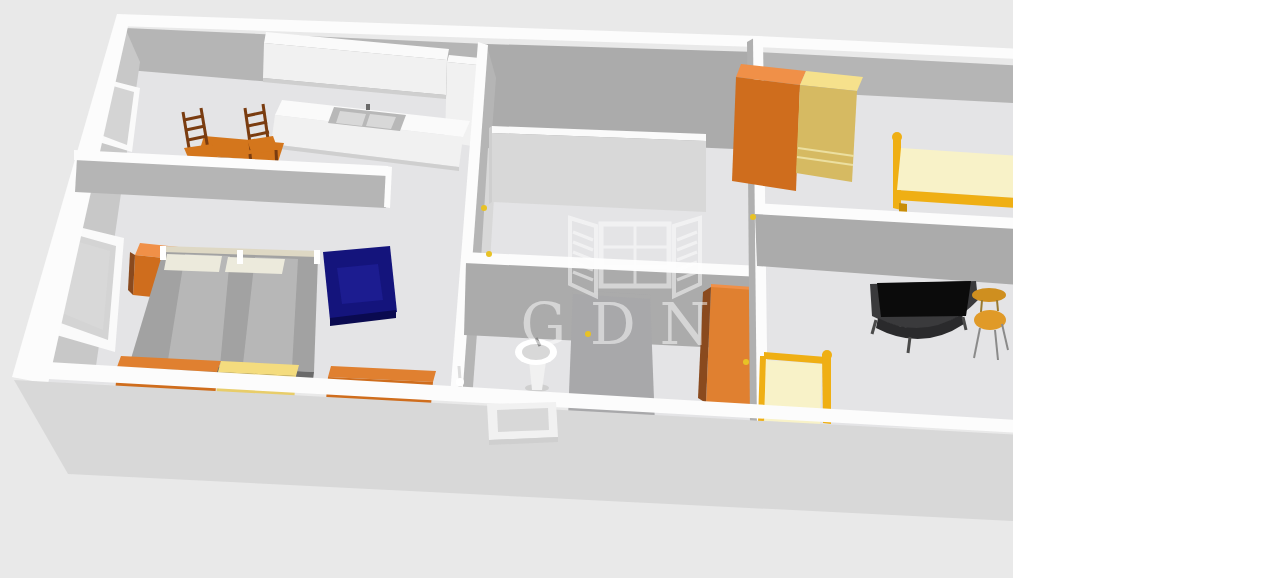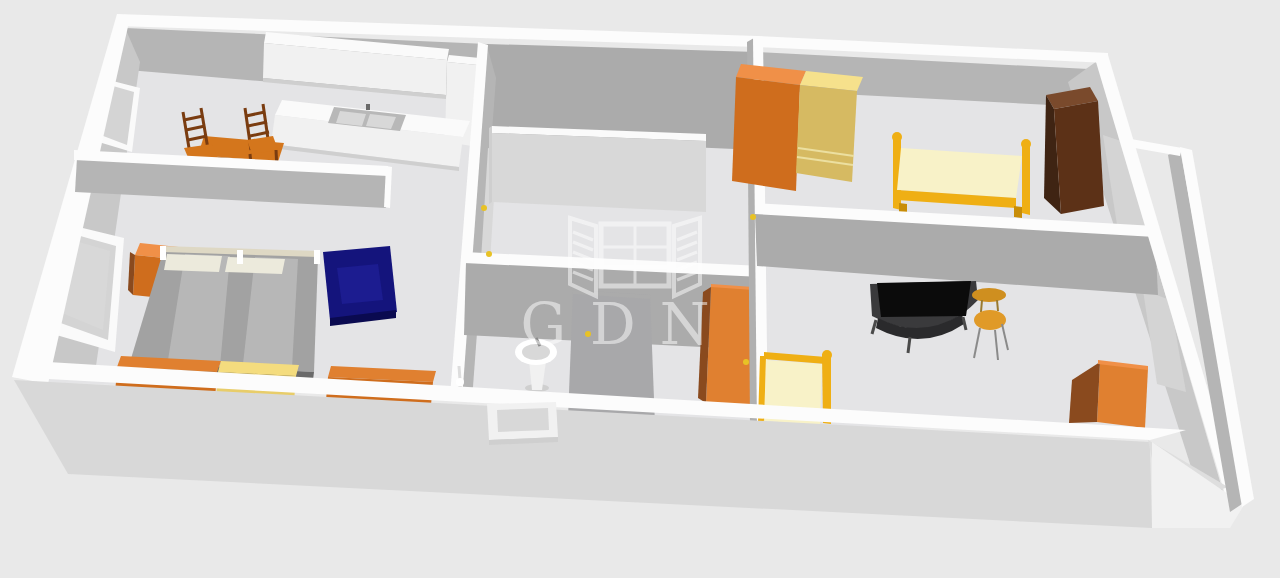--- a/index.html
+++ b/index.html
@@ -1,16 +1,16 @@
 <!DOCTYPE html>
 <html style="--bg: #e9e9e9; --wall-top: #fcfcfc; --face-a: #c8c8c8; --face-b: #b5b5b5; --face-c: #ababab; --face-d: #b0b0b0; --floor: #e4e4e6; --floor-out: #dedede; --front-wall: #d8d8d8; --panel-light: #d8d8d8; --win-inset: #d4d4d4; --white-soft: #f1f1f1; --white-top: #fafafa; --shadow-line: #cfcfcf; --orange: #e08030; --orange-front: #cf6d1d; --orange-deep: #8a4a1e; --orange-top: #f09048; --wood: #7a3c10; --table-orange: #d4761c; --table-front: #a85a10; --yellow-top: #f4dc7e; --yellow-front: #e8cd6a; --wy-top: #f6e18c; --wy-front: #d6ba62; --gold: #efaf14; --gold-dark: #c88d08; --cream: #f8f2c8; --navy: #14147c; --navy-light: #1c1c90; --navy-dark: #0a0a50; --brown-top: #7a4a2c; --brown-left: #3f2413; --brown-right: #5c3117; --bed-gray: #a2a2a2; --bed-gray-light: #b7b7b7; --bed-edge: #6a6a6a; --pillow: #eceadc; --headboard: #ded8c4; --black: #0b0b0b; --desk: #3a3a3c; --chair-orange: #e09a28; --side-table: #cf8f1f; --sink-gray: #b8b8b8; --basin: #d8d8d8; --handle: #e8c225; --white: #ffffff; --shower: #a8a8aa;"><head>
 <meta charset="utf-8">
 <style>
   html,body{margin:0;padding:0;background:#fff;font-family:"DejaVu Sans",sans-serif;}
-  .stage{position:relative;width:1280px;height:578px;overflow:hidden;background:var(--bg,#e9e9e9);}
+  .stage{position:relative;width:1013px;height:578px;overflow:hidden;background:var(--bg,#e9e9e9);}
   .stage svg{position:absolute;left:0;top:0;display:block;}
   
   .f-bg{fill:var(--bg)}           .f-wtop{fill:var(--wall-top)}
   .f-facea{fill:var(--face-a)}    .f-faceb{fill:var(--face-b)}
   .f-facec{fill:var(--face-c)}    .f-faced{fill:var(--face-d)}
   .f-floor{fill:var(--floor)}     .f-floorout{fill:var(--floor-out)}
   .f-front{fill:var(--front-wall)}.f-panel{fill:var(--panel-light)}
   .f-win{fill:var(--win-inset)}   .f-wsoft{fill:var(--white-soft)}
   .f-wtop2{fill:var(--white-top)} .f-shad{fill:var(--shadow-line)}
   .f-orange{fill:var(--orange)}   .f-orangef{fill:var(--orange-front)}

